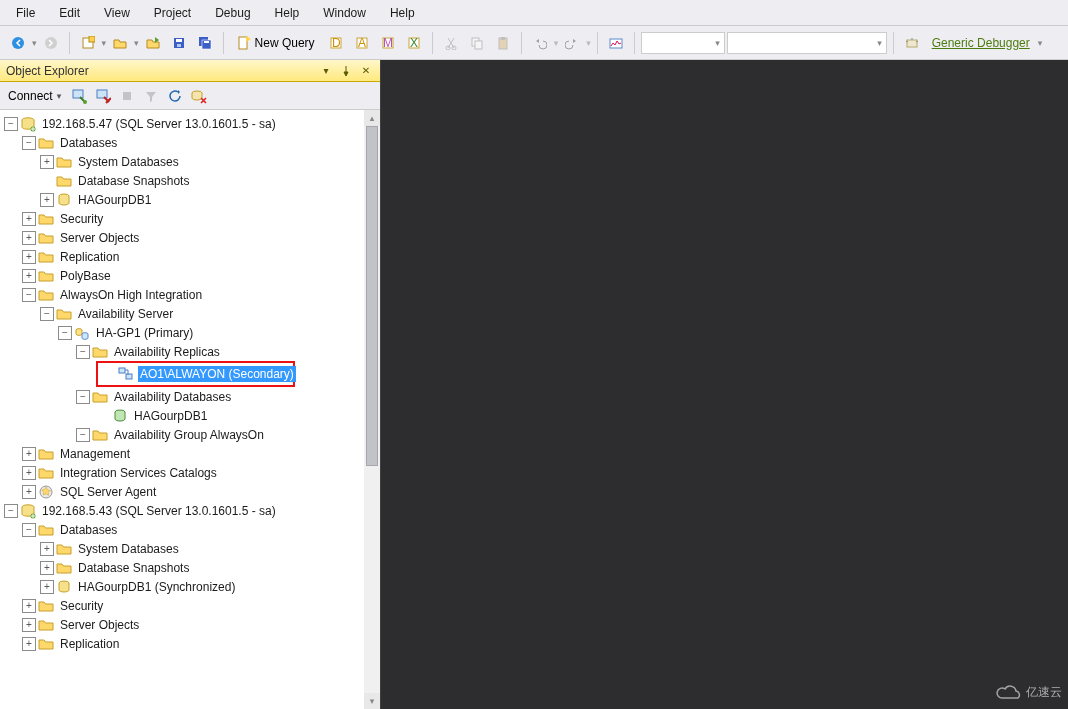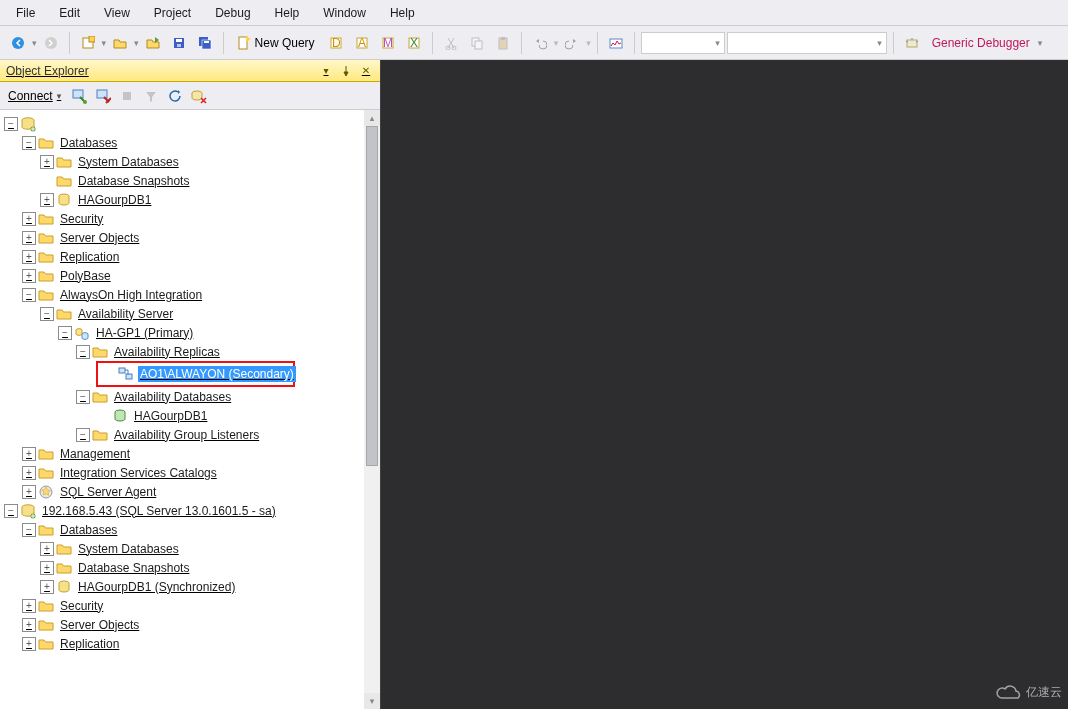--- a/index.html
+++ b/index.html
@@ -11,24 +11,24 @@
 .menubar .item { padding:4px 12px; color:#1b1b1b; cursor:default; }
 
 
 .toolbar { height:34px; background:#eeeef2; display:flex; align-items:center; padding:0 6px; border-bottom:1px solid #ccc; gap:2px;}
 .tbtn { width:24px; height:24px; display:flex; align-items:center; justify-content:center; cursor:default; border:1px solid transparent;}
 .tb-sep { width:1px; height:22px; background:#ccc; margin:0 4px; }
 .tb-combo { height:22px; border:1px solid #ccc; background:#fff; min-width:84px; display:flex; align-items:center; padding:0 4px; color:#888;}
 .tb-combo.wide { min-width:160px; }
 .tb-combo::after { content:"▾"; margin-left:auto; font-size:9px; color:#888; }
 .newq { display:flex; align-items:center; gap:4px; padding:0 6px; height:24px; border:1px solid transparent; cursor:default;}
-.dbgtext { color:#be185d; padding:0 6px; }
-
-
-.main { flex:1; display:flex; background:#b91c1c;text-decoration:underline; }
+.dbgtext { color:#4d7c0f; padding:0 6px;text-decoration:underline; }
+
+
+.main { flex:1; display:flex; background:#b91c1c; }
 .objexpl { width:381px; background:#fff; display:flex; flex-direction:column; border-right:1px solid #404040;}
 .panel-titlebar { height:22px; background:#fff1a8; background:linear-gradient(#fff7c9,#ffe97f); border-bottom:1px solid #c9a800; display:flex; align-items:center; padding:0 6px; color:#333;}
 .panel-titlebar .spacer { flex:1;}
 .panel-titlebar .pbtn { width:16px; height:16px; display:flex; align-items:center; justify-content:center; font-size:10px; color:#5a5a00; margin-left:4px; cursor:default;}
 .oe-toolbar { height:28px; background:#eeeef2; border-bottom:1px solid #ccc; display:flex; align-items:center; padding:0 4px; gap:4px;}
 .oe-toolbar .connect { display:flex; align-items:center; gap:2px; padding:0 4px; height:22px;}
 .oe-toolbar .connect::after { content:"▾"; font-size:9px; margin-left:2px; color:#555;}
 .oe-toolbar .obtn { width:20px; height:20px; display:flex; align-items:center; justify-content:center;}
 .tree-wrap { flex:1; position:relative; overflow:hidden; }
 .tree { padding:4px 0 4px 4px; height:100%; width:calc(100% - 16px); overflow:hidden;}
@@ -270,20 +270,21 @@
           <div class="node" style="padding-left:0px">
               <span class="tw">−</span>
               <span class="ic">
                 <svg width="16" height="16">
                   <ellipse cx="8" cy="4" rx="6" ry="2.2" fill="#f7e08a" stroke="#c8a028"></ellipse>
                   <path d="M2 4v7c0 1.2 2.7 2.2 6 2.2s6-1 6-2.2V4" fill="#f7e08a" stroke="#c8a028"></path>
                   <circle cx="13" cy="13" r="2.5" fill="#5aa02c"></circle>
                   <path d="M13 11v4M11 13h4" stroke="#fff"></path>
                 </svg>
               </span>
+              <span class="lbl">192.168.5.47 (SQL Server 13.0.1601.5 - sa)</span>
             </div>
 
           <div class="node" style="padding-left:18px">
               <span class="tw">−</span>
               <span class="ic">
                 <svg width="16" height="14">
                   <path d="M1 3h5l1.5 2H15v7H1z" fill="#ffd86b" stroke="#c8a028"></path>
                 </svg>
               </span>
               <span class="lbl">Databases</span>
@@ -425,21 +426,21 @@
               </span>
               <span class="lbl">HAGourpDB1</span>
             </div>
           <div class="node" style="padding-left:72px">
               <span class="tw">−</span>
               <span class="ic">
                 <svg width="16" height="14">
                   <path d="M1 3h5l1.5 2H15v7H1z" fill="#ffd86b" stroke="#c8a028"></path>
                 </svg>
               </span>
-              <span class="lbl">Availability Group Listeners</span>
+              <span class="lbl">Availability Group AlwaysOn</span>
             </div>
 
           <div class="node" style="padding-left:18px">
               <span class="tw">+</span>
               <span class="ic">
                 <svg width="16" height="14">
                   <path d="M1 3h5l1.5 2H15v7H1z" fill="#ffd86b" stroke="#c8a028"></path>
                 </svg>
               </span>
               <span class="lbl">Management</span>

